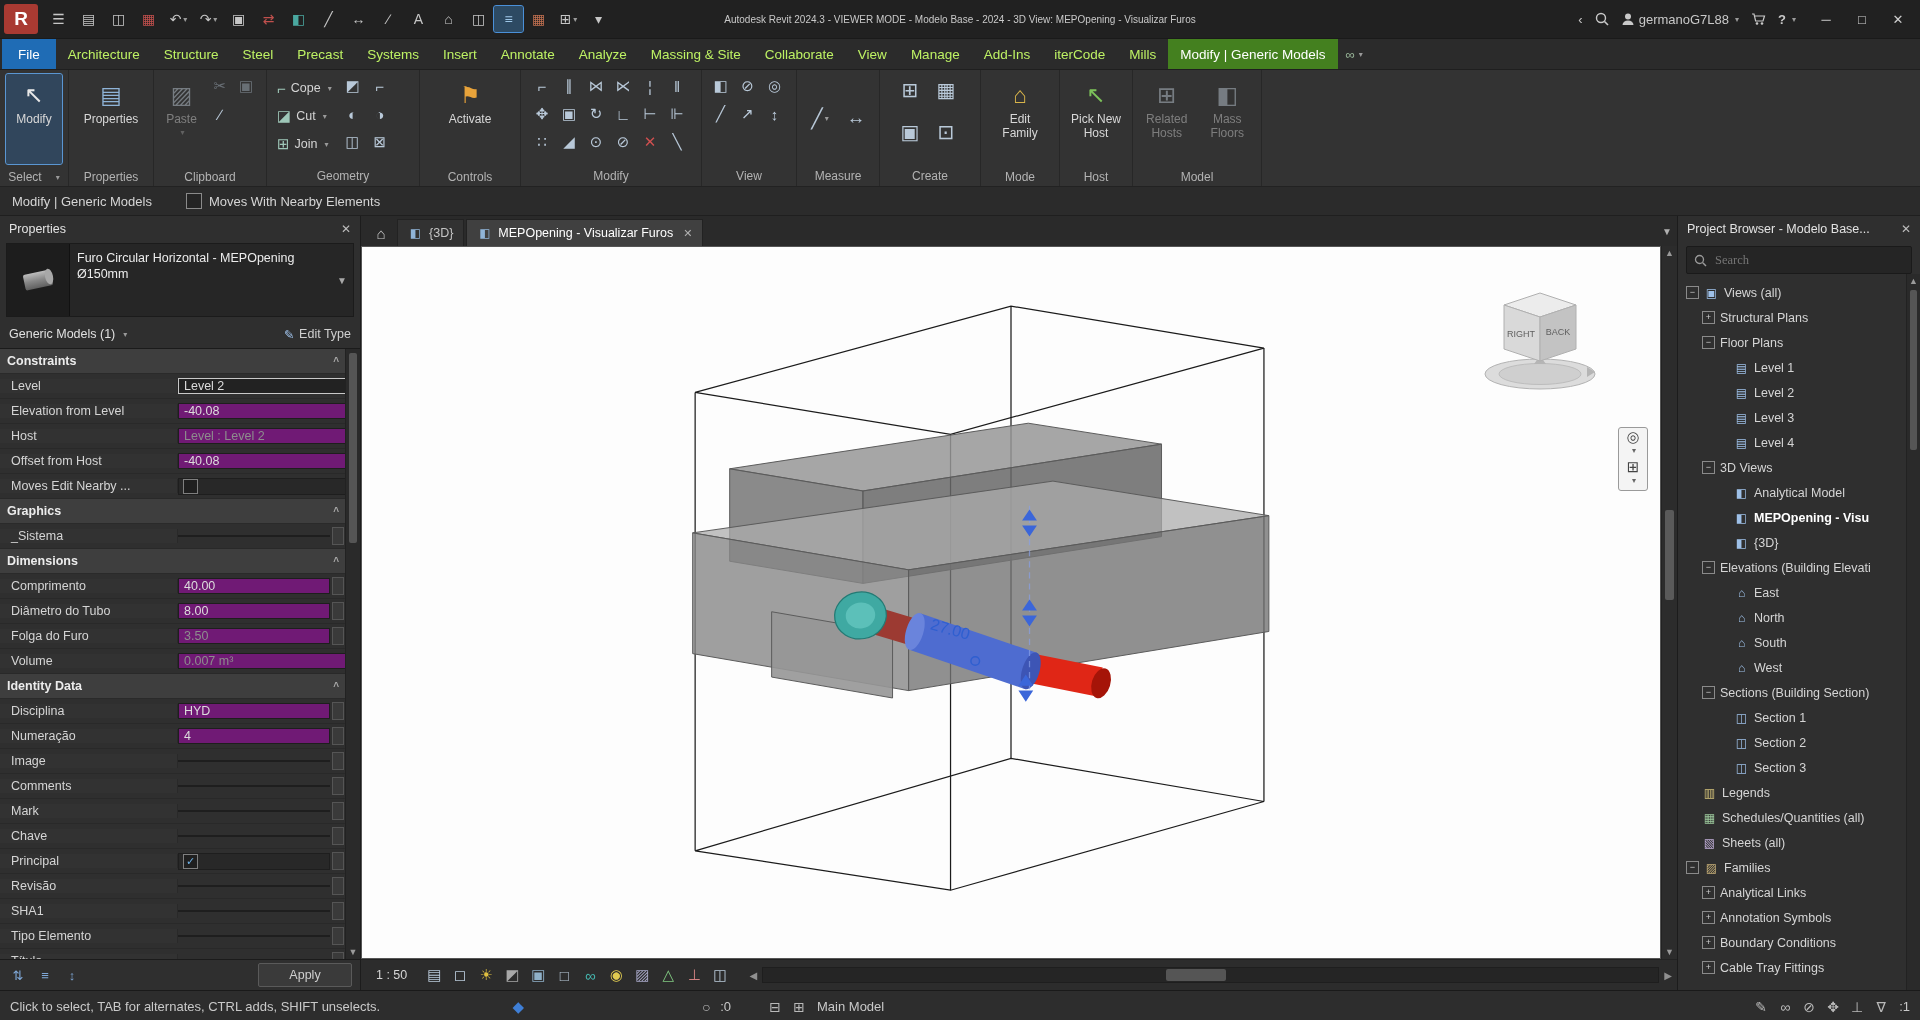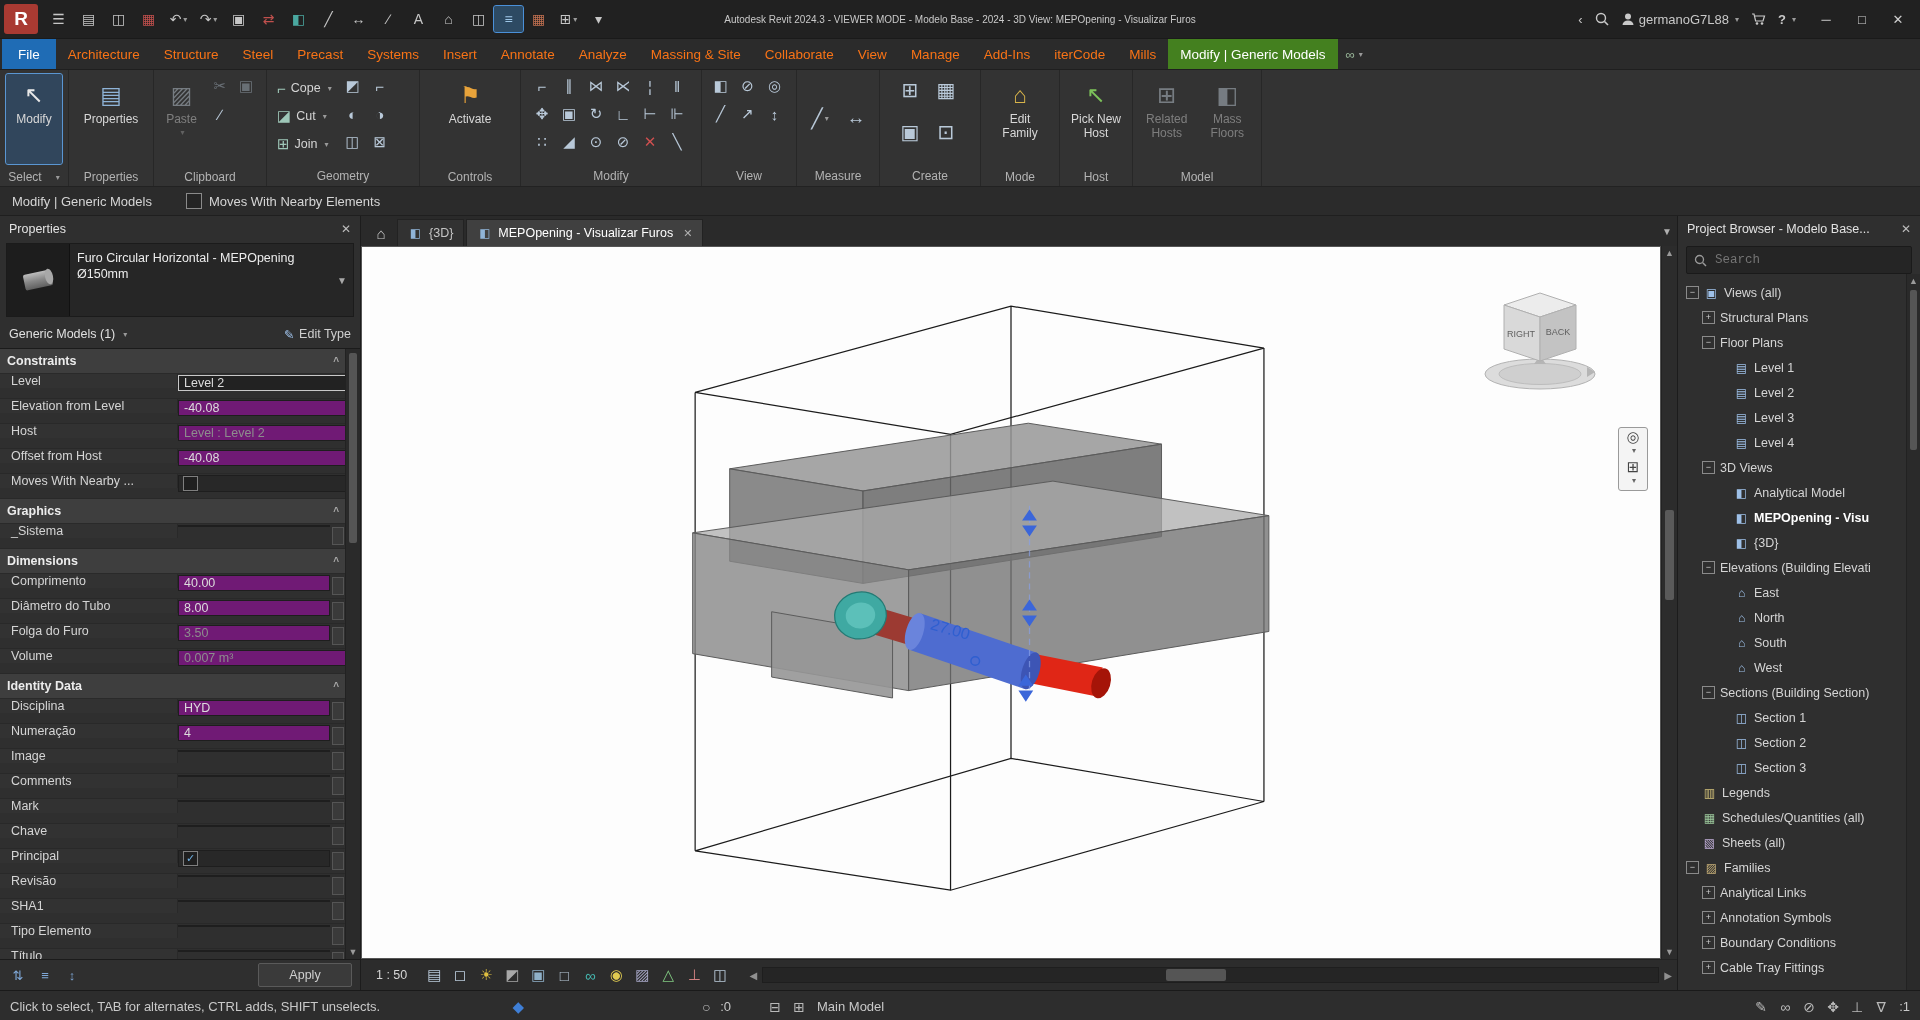--- a/index.html
+++ b/index.html
@@ -16,21 +16,21 @@
   .qat-btn{height:26px;min-width:23px;display:flex;align-items:center;justify-content:center;color:#c6c6c6;font-size:14px;padding:0 3px;border-radius:2px}
   .qat-btn.active{background:#2d4a63;outline:1px solid #4a90d9;color:#9ec7e8}
   .win-title{position:absolute;left:0;right:0;text-align:center;font-size:10px;color:#c9c9c9;pointer-events:none;z-index:1}
   .title-right{margin-left:auto;display:flex;align-items:center;gap:12px;padding-right:4px;z-index:2}
   .tr-item{display:flex;align-items:center;gap:4px;color:#c9c9c9}
   .win-controls{display:flex}
   .win-controls .wc{width:36px;height:30px;display:flex;align-items:center;justify-content:center;color:#cfcfcf;font-size:13px}
 
   
   .tabrow{height:30px;background:#2b2b2b;display:flex;align-items:stretch;padding-left:2px;border-bottom:1px solid #1f1f1f}
-  .rtab{padding:0 12px;font-size:13.5px;color:#f97316;display:flex;align-items:center}
+  .rtab{padding:0 12px;font-size:13.5px;color:#bef264;display:flex;align-items:center}
   .rtab.file{background:#1f6cb5;color:#fff;padding:0 16px}
   .rtab.contextual{background:#44801f;color:#fff}
   .tab-extra{display:flex;align-items:center;gap:2px;color:#9ab89a;padding:0 8px;font-size:13px}
 
   
   .ribbon{height:116px;background:#333;display:flex;border-bottom:1px solid #222}
   .rpanel{display:flex;flex-direction:column;border-right:1px solid #272727;flex:none}
   .pbody{flex:1;display:flex;align-items:flex-start;padding:4px 6px;gap:5px}
   .plabel-row{height:20px;font-size:12px;color:#b3b3b3;display:flex;align-items:center;justify-content:center;gap:12px}
   .bigbtn{width:58px;min-height:86px;display:flex;flex-direction:column;align-items:center;padding:4px 2px 0 2px;border-radius:2px;
@@ -68,21 +68,21 @@
   .pthumb{width:62px;background:#1d1d1d;display:flex;align-items:center;justify-content:center;border-right:1px solid #111;flex:none}
   .ptext{flex:1;padding:6px 7px;color:#ececec;line-height:16px;overflow:hidden}
   .ptype .combo-caret{align-self:center;color:#a8a8a8;padding-right:6px;font-size:10px}
   .pcat{height:28px;display:flex;align-items:center;padding:0 9px;gap:6px;color:#e0e0e0}
   .edit-type{margin-left:auto;display:flex;gap:5px;align-items:center;color:#d0d0d0}
   .edit-type .glyph{color:#9ec0e8}
   .pgridwrap{flex:1;position:relative;overflow:hidden;border-top:1px solid #1b1b1b}
   .pgrid{position:absolute;left:0;top:0;right:14px}
   .pgroup{height:24px;background:#3e3e3e;display:flex;align-items:center;padding:0 7px;font-weight:bold;color:#ececec;border-bottom:1px solid #2a2a2a}
   .pgroup .chev{margin-left:auto;color:#a8a8a8;font-size:10px}
-  .prow{height:24px;display:flex;align-items:flex-start;border-bottom:1px solid #292929}
+  .prow{height:24px;display:flex;align-items:center;border-bottom:1px solid #292929}
   .plab{width:166px;display:flex;align-items:center;padding-left:11px;background:#323232;color:#d5d5d5;border-right:1px solid #292929;
         white-space:nowrap;overflow:hidden;flex:none}
   .pval{flex:1;display:flex;align-items:center;background:#701a75;border:1px solid #1e1e1e;margin:1px 0;padding:0 5px;color:#dcdcdc;
         white-space:nowrap;overflow:hidden;min-width:0}
   .pval.disabled{color:#8d8d8d}
   .pval.focused{border-color:#c8c8c8;background:#222}
   .pcheckwrap{flex:1;display:flex;align-items:center;background:#282828;border:1px solid #1e1e1e;margin:1px 0;padding-left:4px;min-width:0}
   .pcheck{width:13px;height:13px;border:1px solid #7f7f7f;background:#1f1f1f;display:flex;align-items:center;justify-content:center;
           font-size:11px;color:#6fb3e8;line-height:11px}
   .assoc{width:10px;height:16px;border:1px solid #555;background:#3a3a3a;align-self:center;margin:0 2px;flex:none}
@@ -120,21 +120,21 @@
   .viewcube{position:absolute;top:30px;right:44px;width:140px;height:120px}
   .navbar{position:absolute;top:180px;right:12px;width:28px;background:#f4f4f4;border:1px solid #9a9a9a;border-radius:3px;
           display:flex;flex-direction:column;align-items:center;padding:3px 0;gap:4px}
   .nav-btn{width:22px;height:26px;display:flex;flex-direction:column;align-items:center;justify-content:center;color:#444;font-size:15px;line-height:14px}
   .nav-btn .caret{color:#666}
 
   
   .browser{width:242px;background:#2f2f2f;border-left:1px solid #1c1c1c;display:flex;flex-direction:column;font-size:12.5px;position:relative;flex:none}
   .bhead{height:26px;display:flex;align-items:center;padding:0 9px;color:#e3e3e3}
   .bsearch{margin:4px 8px 4px 8px;height:26px;background:#252525;border:1px solid #1a1a1a;display:flex;align-items:center;gap:6px;padding:0 7px;border-radius:2px}
-  .bsearch input{background:transparent;border:none;color:#cfcfcf;outline:none;flex:1;font-size:12.5px;font-family:Liberation Mono, monospace;min-width:0}
+  .bsearch input{background:transparent;border:none;color:#cfcfcf;outline:none;flex:1;font-size:12.5px;font-family:Liberation Serif, serif;min-width:0}
   .btree{flex:1;overflow:hidden;padding:2px 14px 0 0}
   .trow{height:25px;display:flex;align-items:center;gap:5px;white-space:nowrap;color:#d5d5d5;overflow:hidden}
   .trow.bold{font-weight:bold;color:#fff}
   .texp{width:11px;height:11px;border:1px solid #8a8a8a;font-size:9px;line-height:9px;display:flex;align-items:center;justify-content:center;color:#cfcfcf;background:#2f2f2f;flex:none}
   .tsp{width:11px;flex:none}
   .ticon{width:15px;font-size:12px;flex:none;text-align:center}
   .icon-views,.icon-plan,.icon-view3d,.icon-elevation,.icon-section{color:#9ec0e8}
   .icon-legend{color:#d4c27a}.icon-schedule{color:#9cc89c}.icon-sheet{color:#c0aed8}.icon-family{color:#c8b078}
   .bscroll{position:absolute;right:0;top:58px;bottom:0;width:13px;background:#2a2a2a;border-left:1px solid #222;display:flex;flex-direction:column;align-items:center}
   .bthumb{width:7px;height:160px;background:#555;border-radius:2px;margin-top:2px}
@@ -609,21 +609,21 @@
           </div>
           <div class="prow">
             <div class="plab">Host</div>
             <div class="pval disabled">Level : Level 2</div>
           </div>
           <div class="prow">
             <div class="plab">Offset from Host</div>
             <div class="pval">-40.08</div>
           </div>
           <div class="prow">
-            <div class="plab">Moves With Nearby ...</div>
+            <div class="plab">Moves Edit Nearby ...</div>
             <div class="pcheckwrap">
               <span class="pcheck"></span>
             </div>
           </div>
           <div class="pgroup">
             <span>Graphics</span>
             <span class="chev">^</span>
           </div>
           <div class="prow">
             <div class="plab">_Sistema</div>

